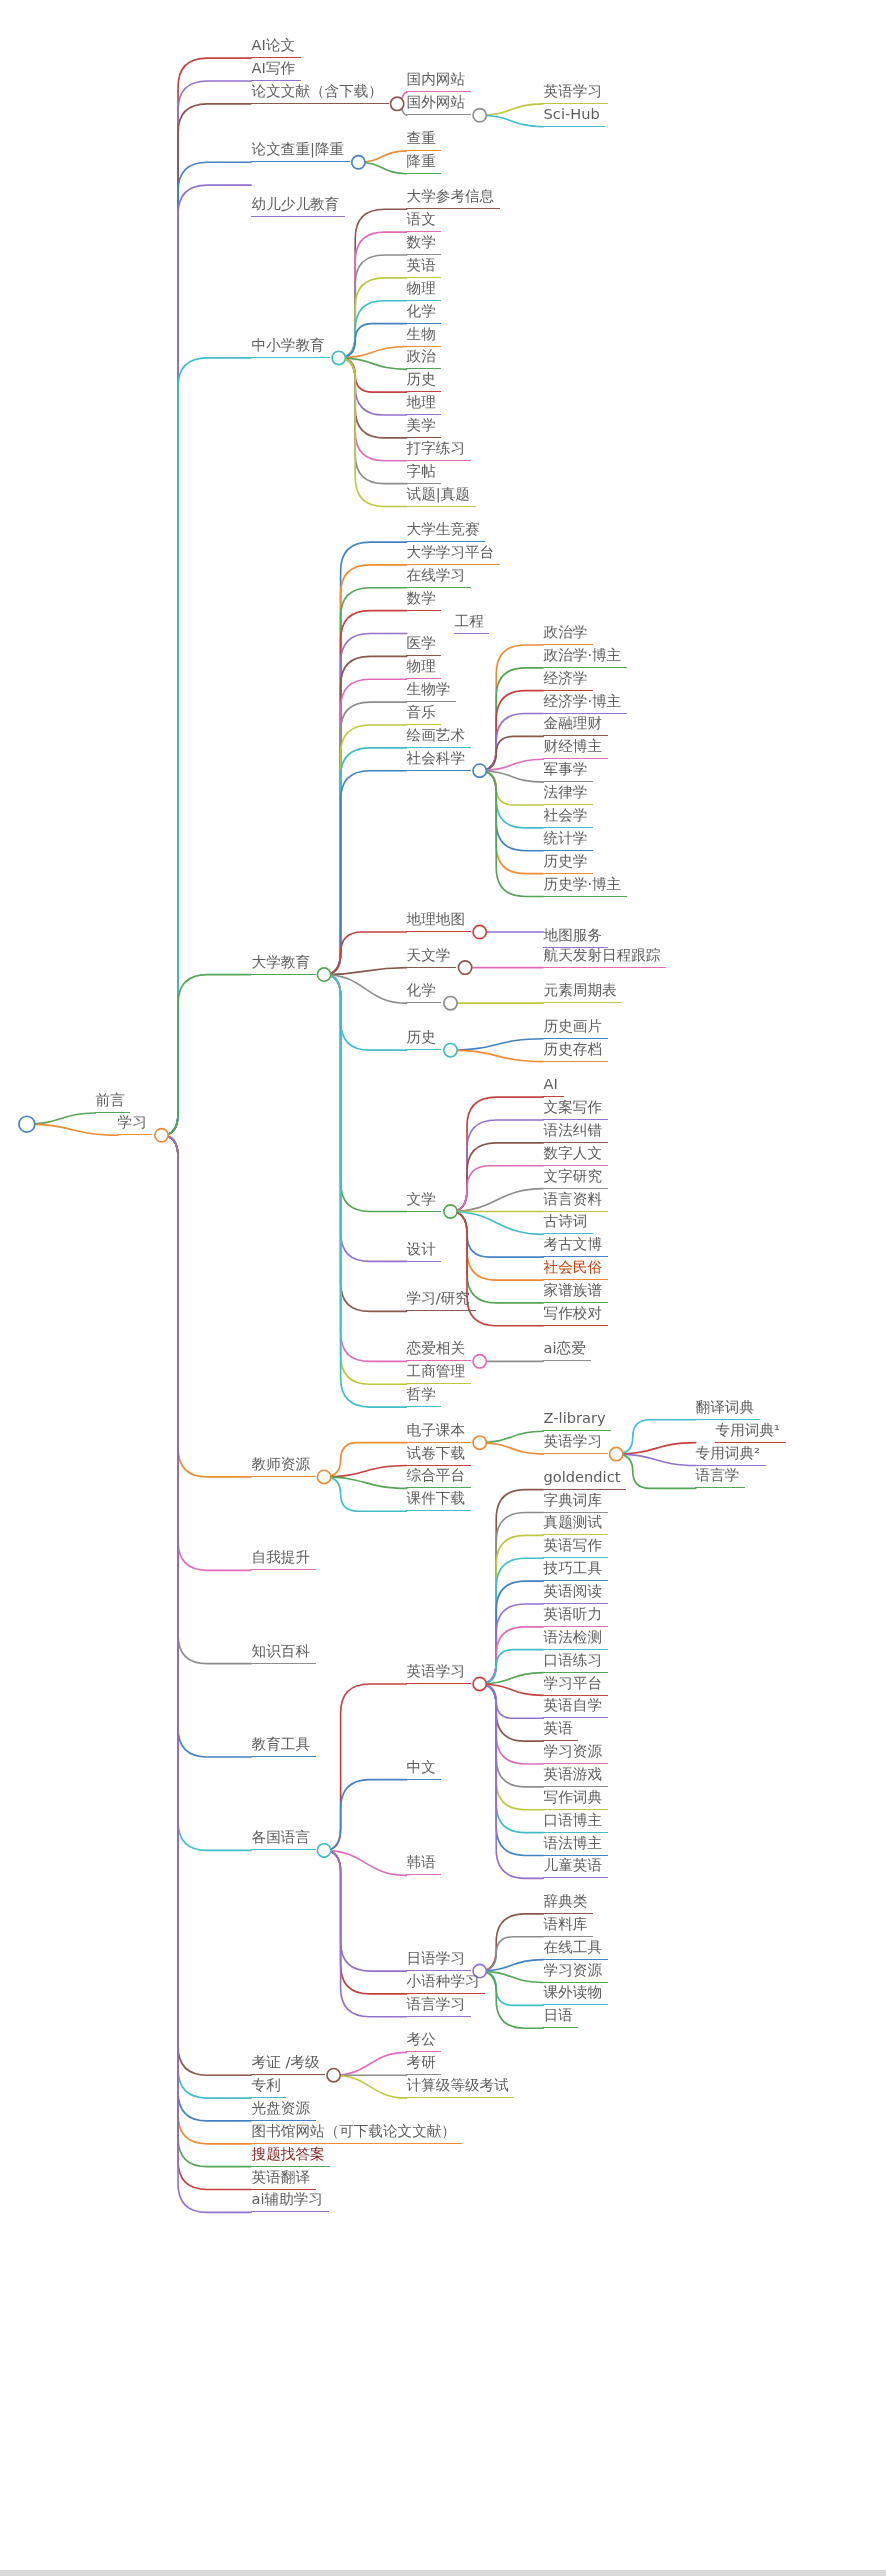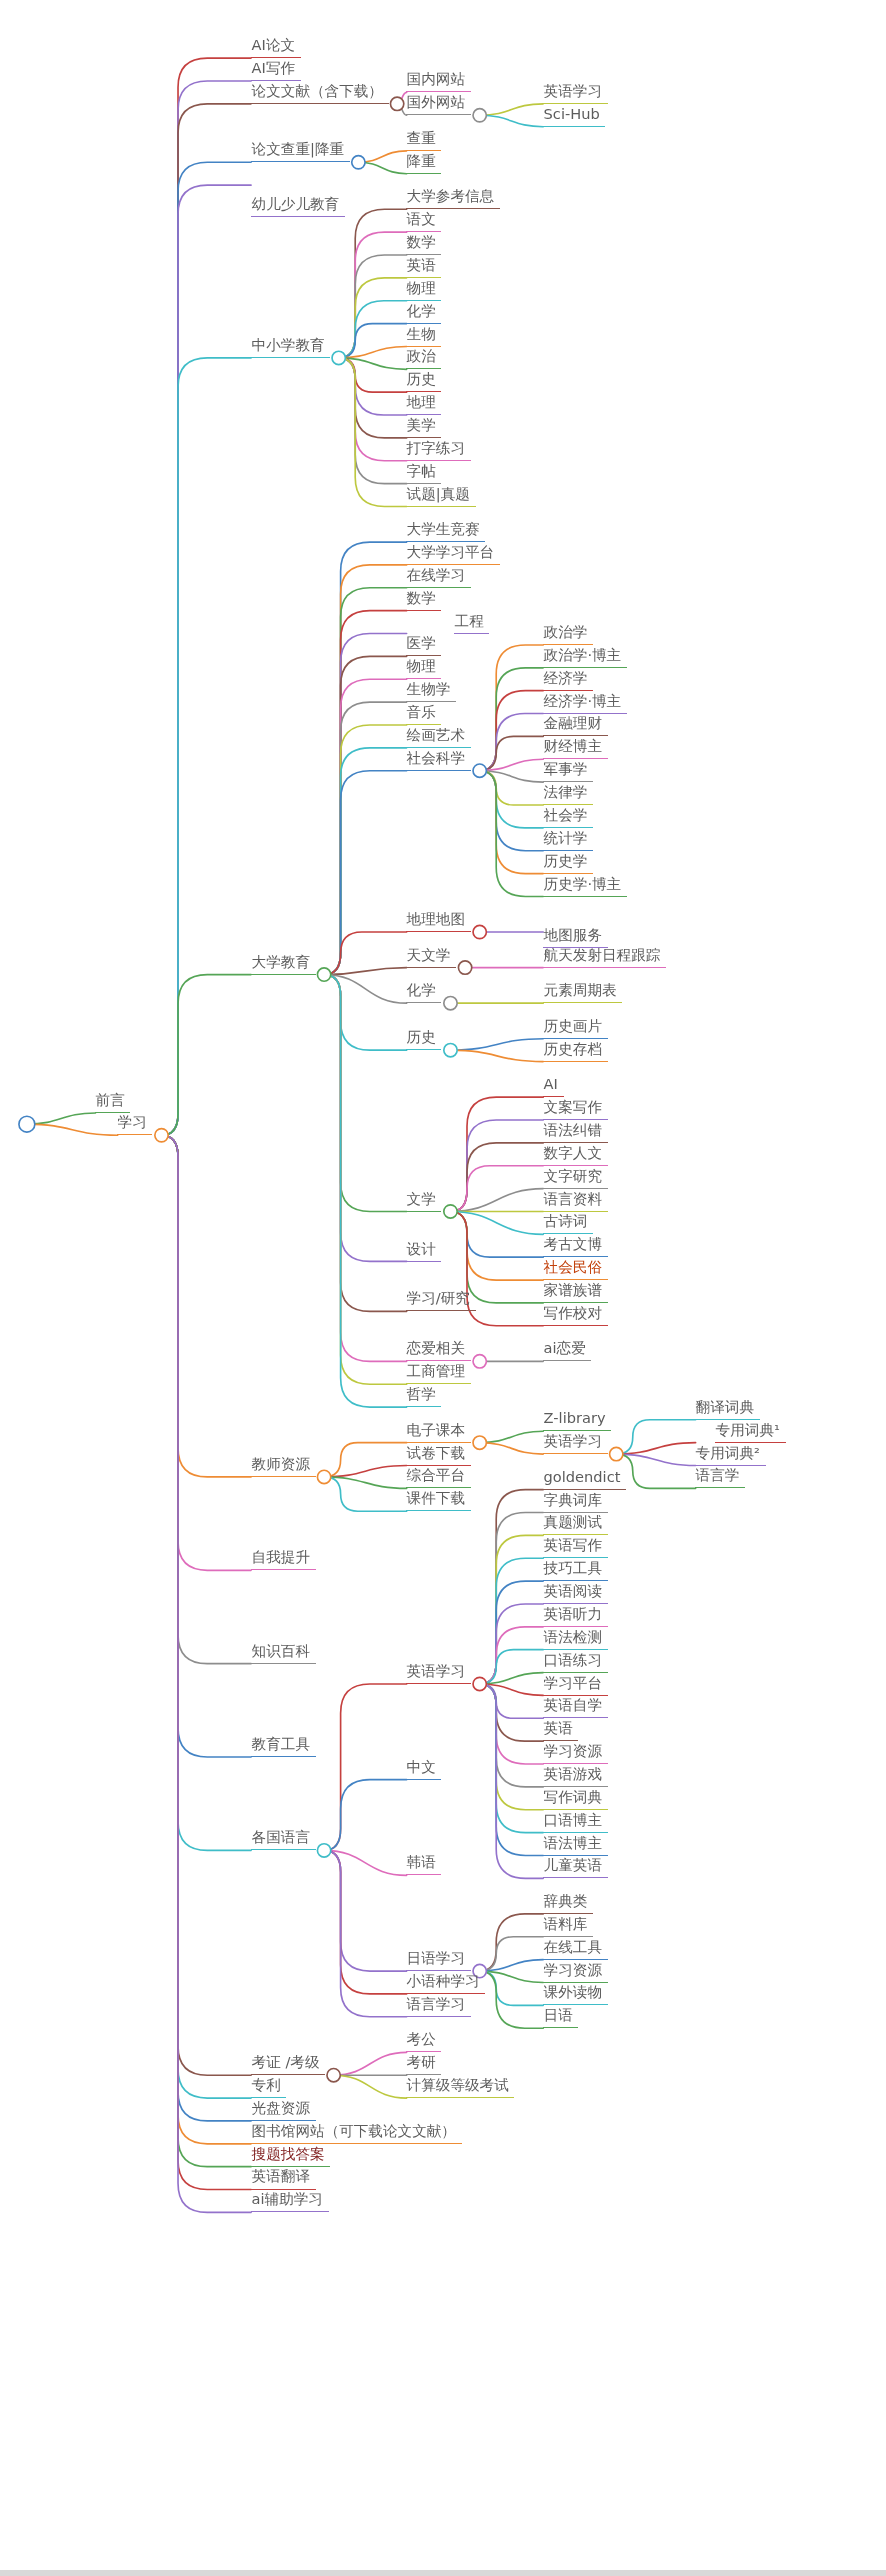--- a/index.html
+++ b/index.html
@@ -296,17 +296,17 @@
     <div class="nl" style="left: 406px; top: 1972px; border-bottom-color: rgb(197, 64, 63); color: rgb(92, 92, 92);">小语种学习</div>
     <div class="nl" style="left: 406px; top: 1995px; border-bottom-color: rgb(147, 114, 203); color: rgb(92, 92, 92);">语言学习</div>
     <div class="nl" style="left: 251px; top: 2053px; border-bottom-color: rgb(138, 87, 77); color: rgb(92, 92, 92);">考证 /考级</div>
     <div class="nl" style="left: 406px; top: 2030px; border-bottom-color: rgb(222, 108, 187); color: rgb(92, 92, 92);">考公</div>
     <div class="nl" style="left: 406px; top: 2053px; border-bottom-color: rgb(141, 141, 141); color: rgb(92, 92, 92);">考研</div>
     <div class="nl" style="left: 406px; top: 2076px; border-bottom-color: rgb(189, 200, 63); color: rgb(92, 92, 92);">计算级等级考试</div>
     <div class="nl" style="left: 251px; top: 2076px; border-bottom-color: rgb(63, 189, 200); color: rgb(92, 92, 92);">专利</div>
     <div class="nl" style="left: 251px; top: 2099px; border-bottom-color: rgb(67, 131, 196); color: rgb(92, 92, 92);">光盘资源</div>
     <div class="nl" style="left: 251px; top: 2122px; border-bottom-color: rgb(238, 140, 52); color: rgb(92, 92, 92);">图书馆网站（可下载论文文献）</div>
     <div class="nl" style="left: 251px; top: 2145px; border-bottom-color: rgb(85, 165, 86); color: #7f1d1d;">搜题找答案</div>
-    <div class="nl" style="left: 251px; top: 2168px; border-bottom-color: rgb(197, 64, 63); color: rgb(92, 92, 92); font-family: Liberation Mono, monospace;">英语翻译</div>
+    <div class="nl" style="left: 251px; top: 2168px; border-bottom-color: rgb(197, 64, 63); color: rgb(92, 92, 92);">英语翻译</div>
     <div class="nl" style="left: 251px; top: 2190px; border-bottom-color: rgb(147, 114, 203); color: rgb(92, 92, 92);">ai辅助学习</div>
     <div class="nl" style="left: 95px; top: 1091px; border-bottom-color: rgb(85, 165, 86); color: rgb(92, 92, 92);">前言</div>
   </div>
 
 
 </body></html>

